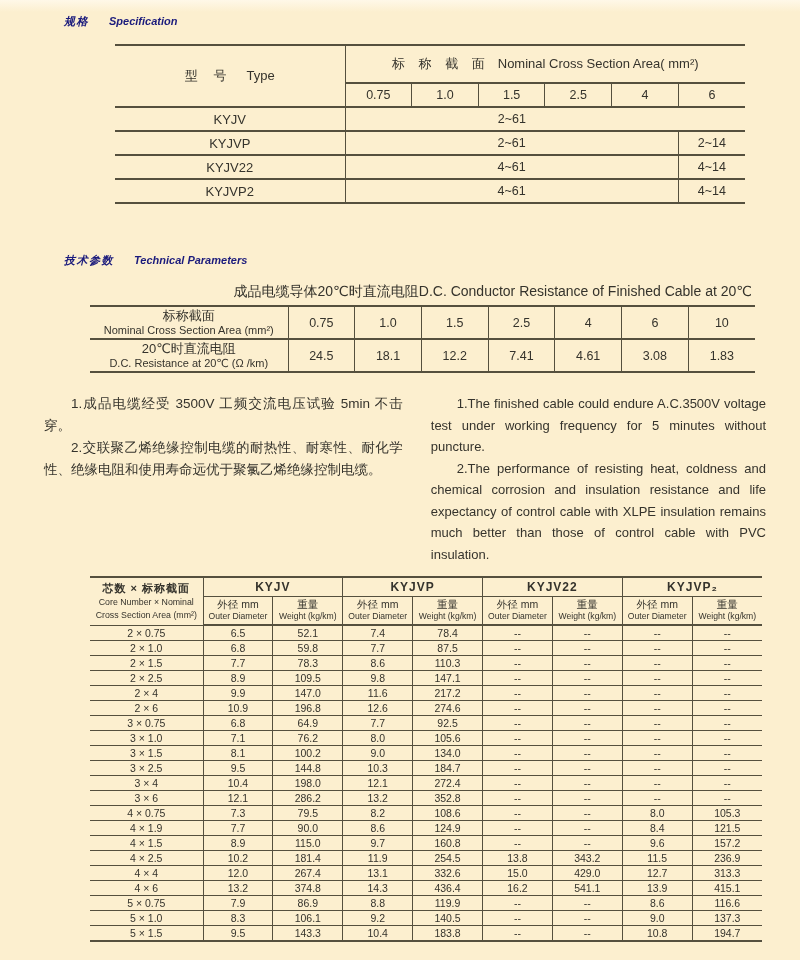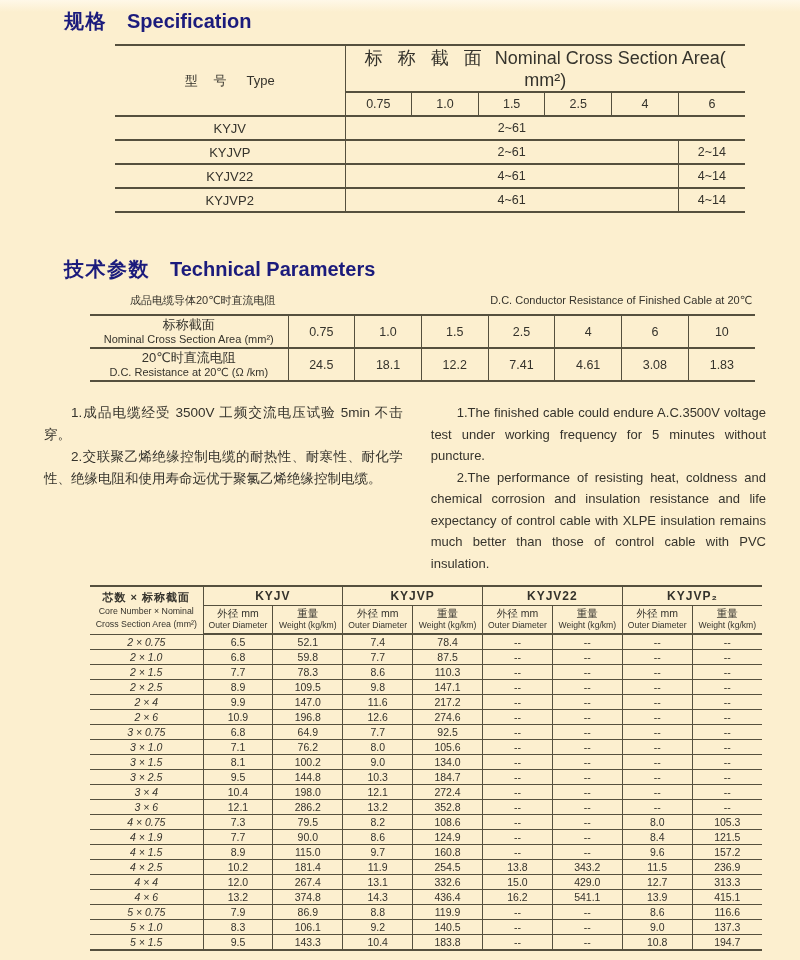--- a/index.html
+++ b/index.html
@@ -9,48 +9,48 @@
     background:#FCEFCF;
     font-family:"Liberation Sans","DejaVu Sans",sans-serif;
     color:#35332C;
   }
   .page {
     position:relative; width:800px; height:960px;
     background:linear-gradient(180deg,#FFF8E8 0px,#FCEFCF 12px);
   }
 
   
-  .sec-h { font-weight:bold; font-size:20px; color:#1B1B7C; line-height:20px; }
+  .sec-h { font-weight:bold; font-size:11px; color:#1B1B7C; line-height:20px;font-style:italic; }
   .sec-h .zh { margin-right:20px; letter-spacing:1.5px; }
   .h-spec { padding:11px 0 0 64px; }
   .h-tech { margin:46px 0 0 64px; }
   .h-typ  { margin:20px 0 0 64px; }
 
   table { border-collapse:collapse; table-layout:fixed; text-align:center; }
   td { padding:0 2px; }
 
   
   .t1 {
     margin:13px 0 0 115px; width:630px; font-size:12.5px;
     border-top:2px solid #55503E; border-bottom:2px solid #55503E;
   }
   .t1 .typecell { border-right:1px solid #55503E; font-size:13px; }
   .t1 .typecell .zh { letter-spacing:6px; margin-right:14px; }
-  .t1 .areahdr { height:32px; font-size:18px; }
+  .t1 .areahdr { height:38px; font-size:13px; }
   .t1 .areahdr .zh { letter-spacing:5px; margin-right:8px; }
   .t1 .subrow td { height:24px; border-top:2px solid #55503E; border-left:1px solid #55503E; }
   .t1 tbody td { height:24px; border-top:2px solid #55503E; }
   .t1 tbody td.typev { border-right:1px solid #55503E; font-size:13px; }
   .t1 tbody td.last { border-left:1px solid #55503E; }
   .t1 tbody td.last.open { border-left:none; }
 
   
   .t2cap {
-    display:flex; justify-content:space-between;
-    margin:13px 0 0 130px; width:622px; font-size:11px; line-height:17px;
+    display:flex; justify-content:flex-end;
+    margin:13px 0 0 130px; width:622px; font-size:14px; line-height:17px;
   }
   .t2 {
     margin:5px 0 0 90px; width:665px; font-size:12.5px;
     border-top:2px solid #55503E; border-bottom:2px solid #55503E;
   }
   .t2 tr + tr td { border-top:2px solid #55503E; }
   .t2 td + td { border-left:1px solid #55503E; }
   .t2 td { height:33px; }
   .t2 .lbl .zh { font-size:13px; line-height:15px; }
   .t2 .lbl .en { font-size:11px; line-height:14px; }
@@ -68,21 +68,21 @@
   }
   .t3 td { border-left:1px solid #55503E; }
   .t3 .lefthdr { border-left:none; border-right:1px solid #55503E; }
   .t3 .lefthdr .zh { font-size:11px; line-height:15px; letter-spacing:1px;font-weight:bold; }
   .t3 .lefthdr .en { font-size:8.8px; line-height:12.5px; }
   .t3 .grow td.gname { height:19px; font-weight:bold; font-size:12px; letter-spacing:1px; }
   .t3 .srow td { height:29px; border-top:1px solid #55503E; border-bottom:2px solid #55503E; }
   .t3 .srow .szh { font-size:10.5px; line-height:13px; }
   .t3 .srow .sen { font-size:8.6px; line-height:11px; }
   .t3 tbody td { height:15px; border-top:1px solid #55503E; font-size:10.5px; line-height:14px; }
-  .t3 tbody td:first-child { border-left:none;font-style:italic; }
+  .t3 tbody td:first-child { border-left:none; }
 </style>
 </head>
 <body>
 
 <div class="page">
 
   <div class="sec-h h-spec">
     <span class="zh">规格</span><span class="en">Specification</span>
   </div>
 

